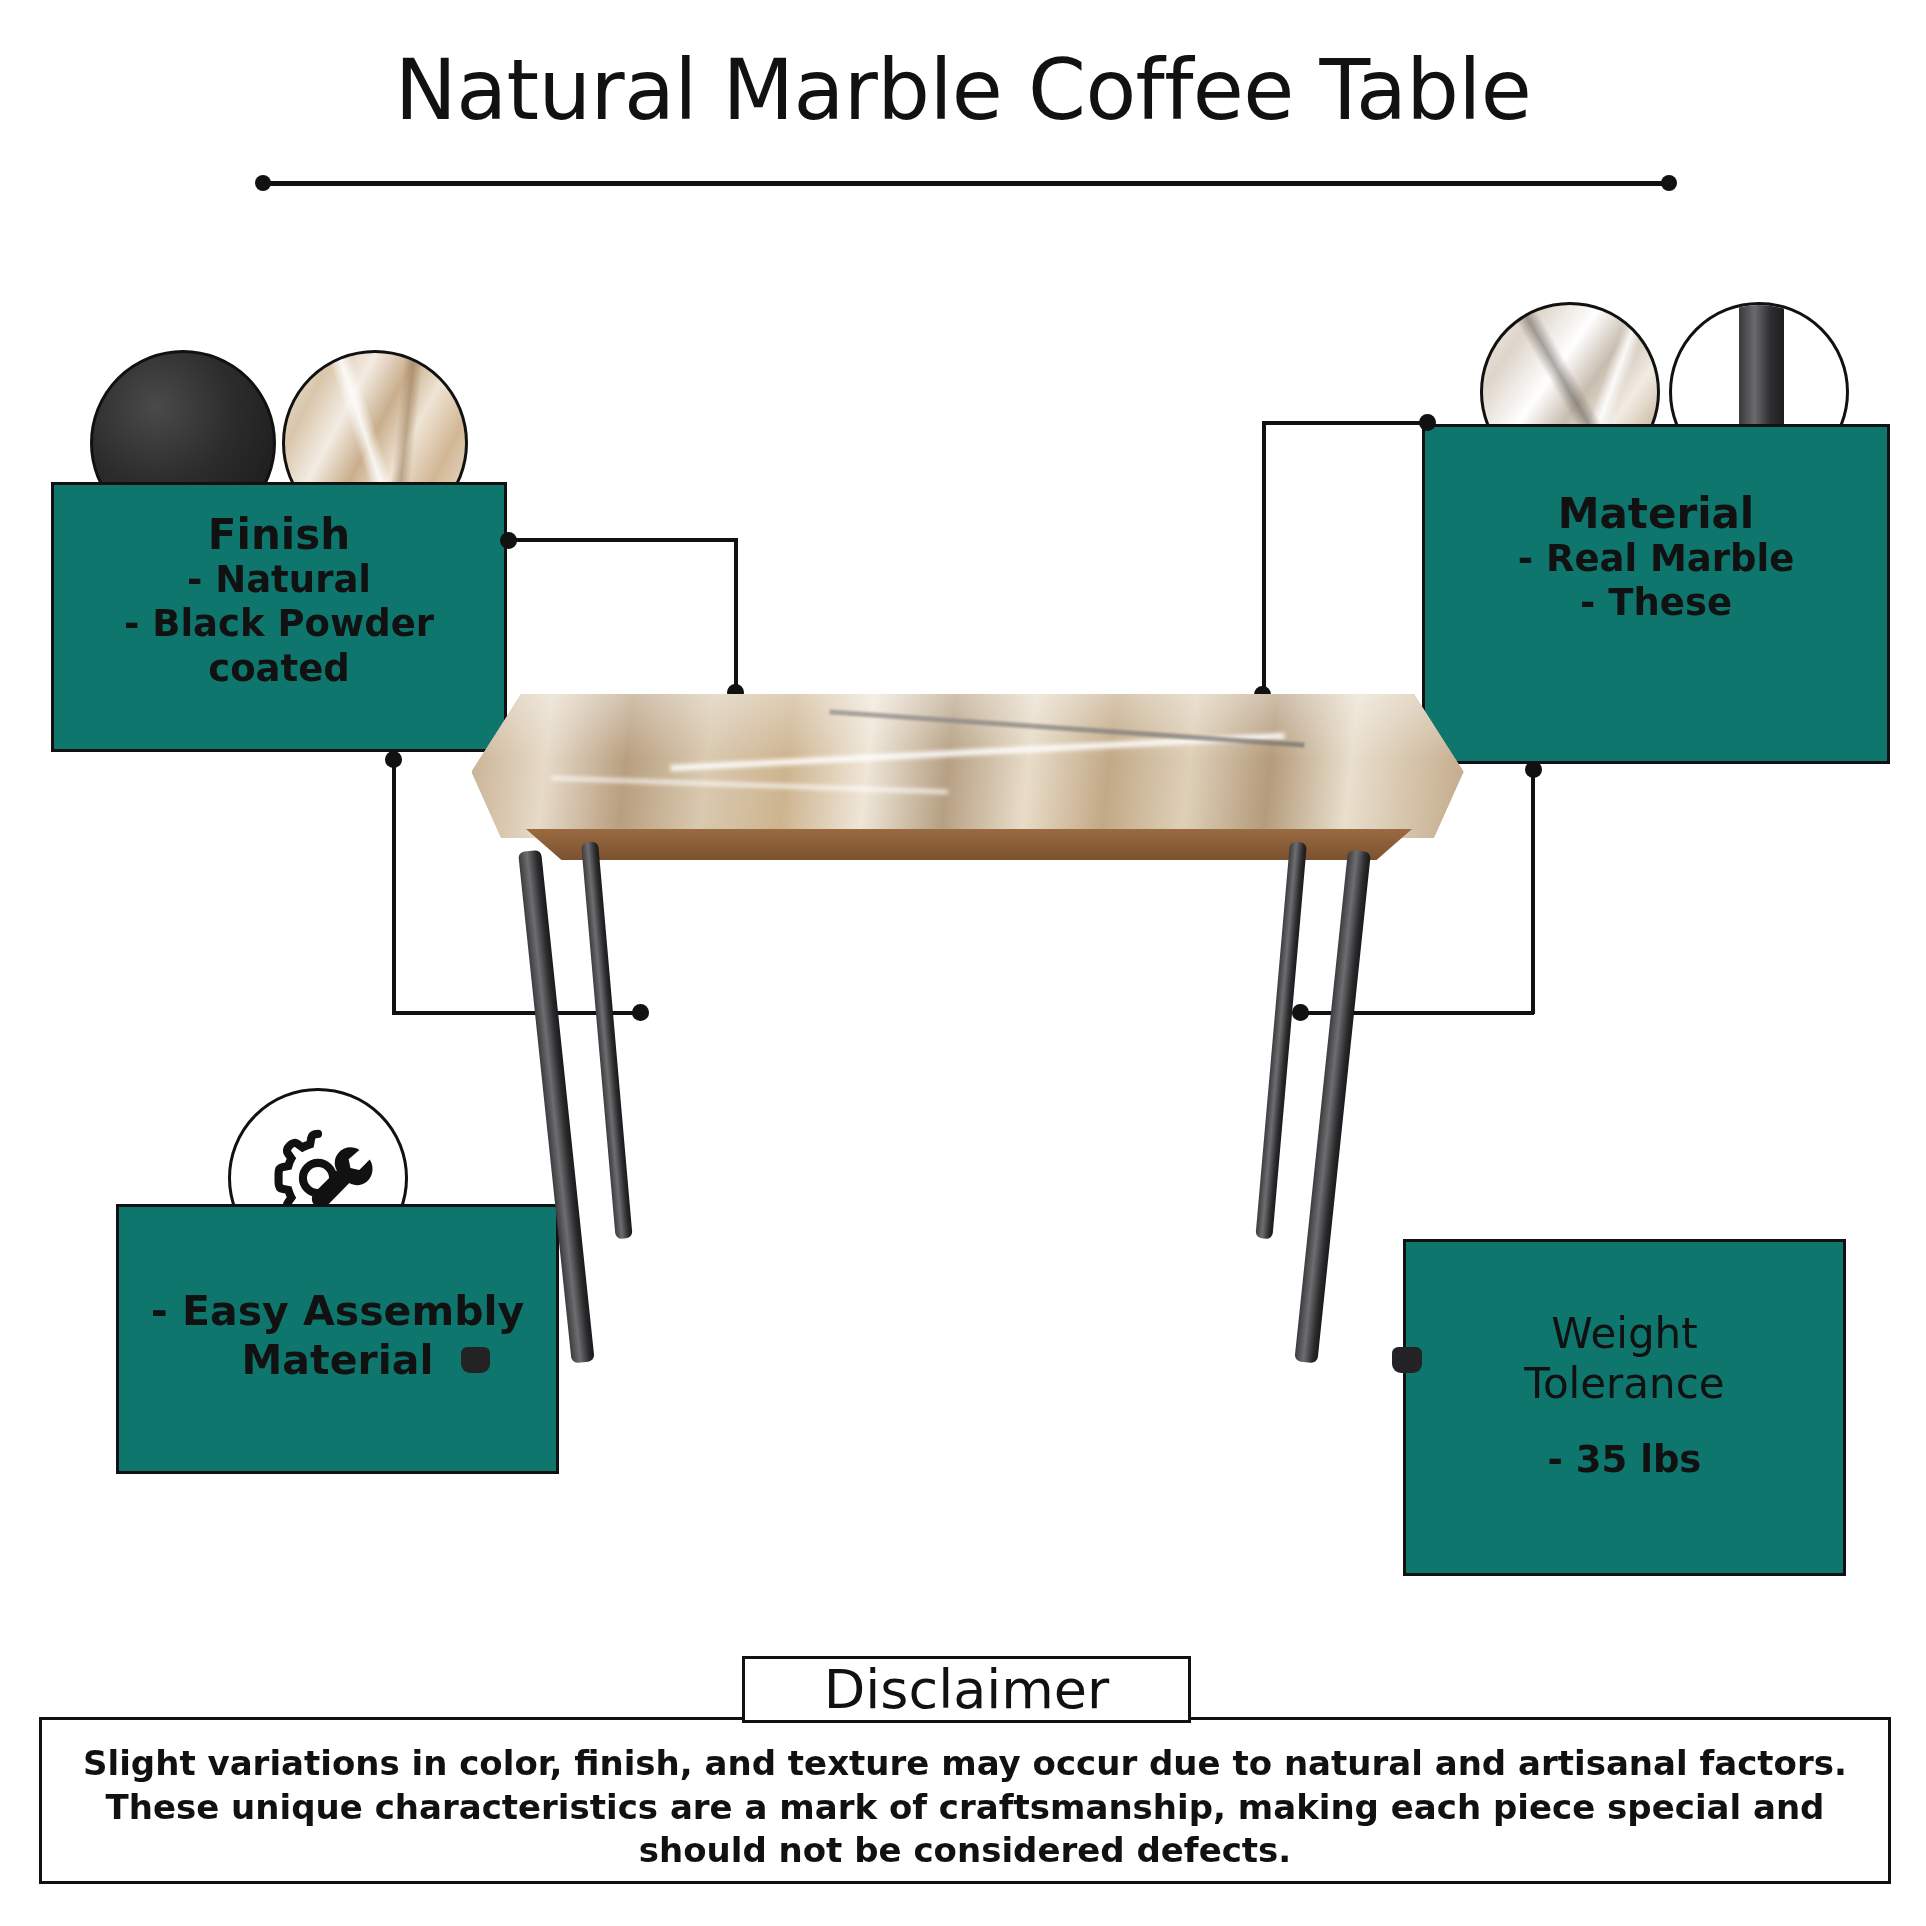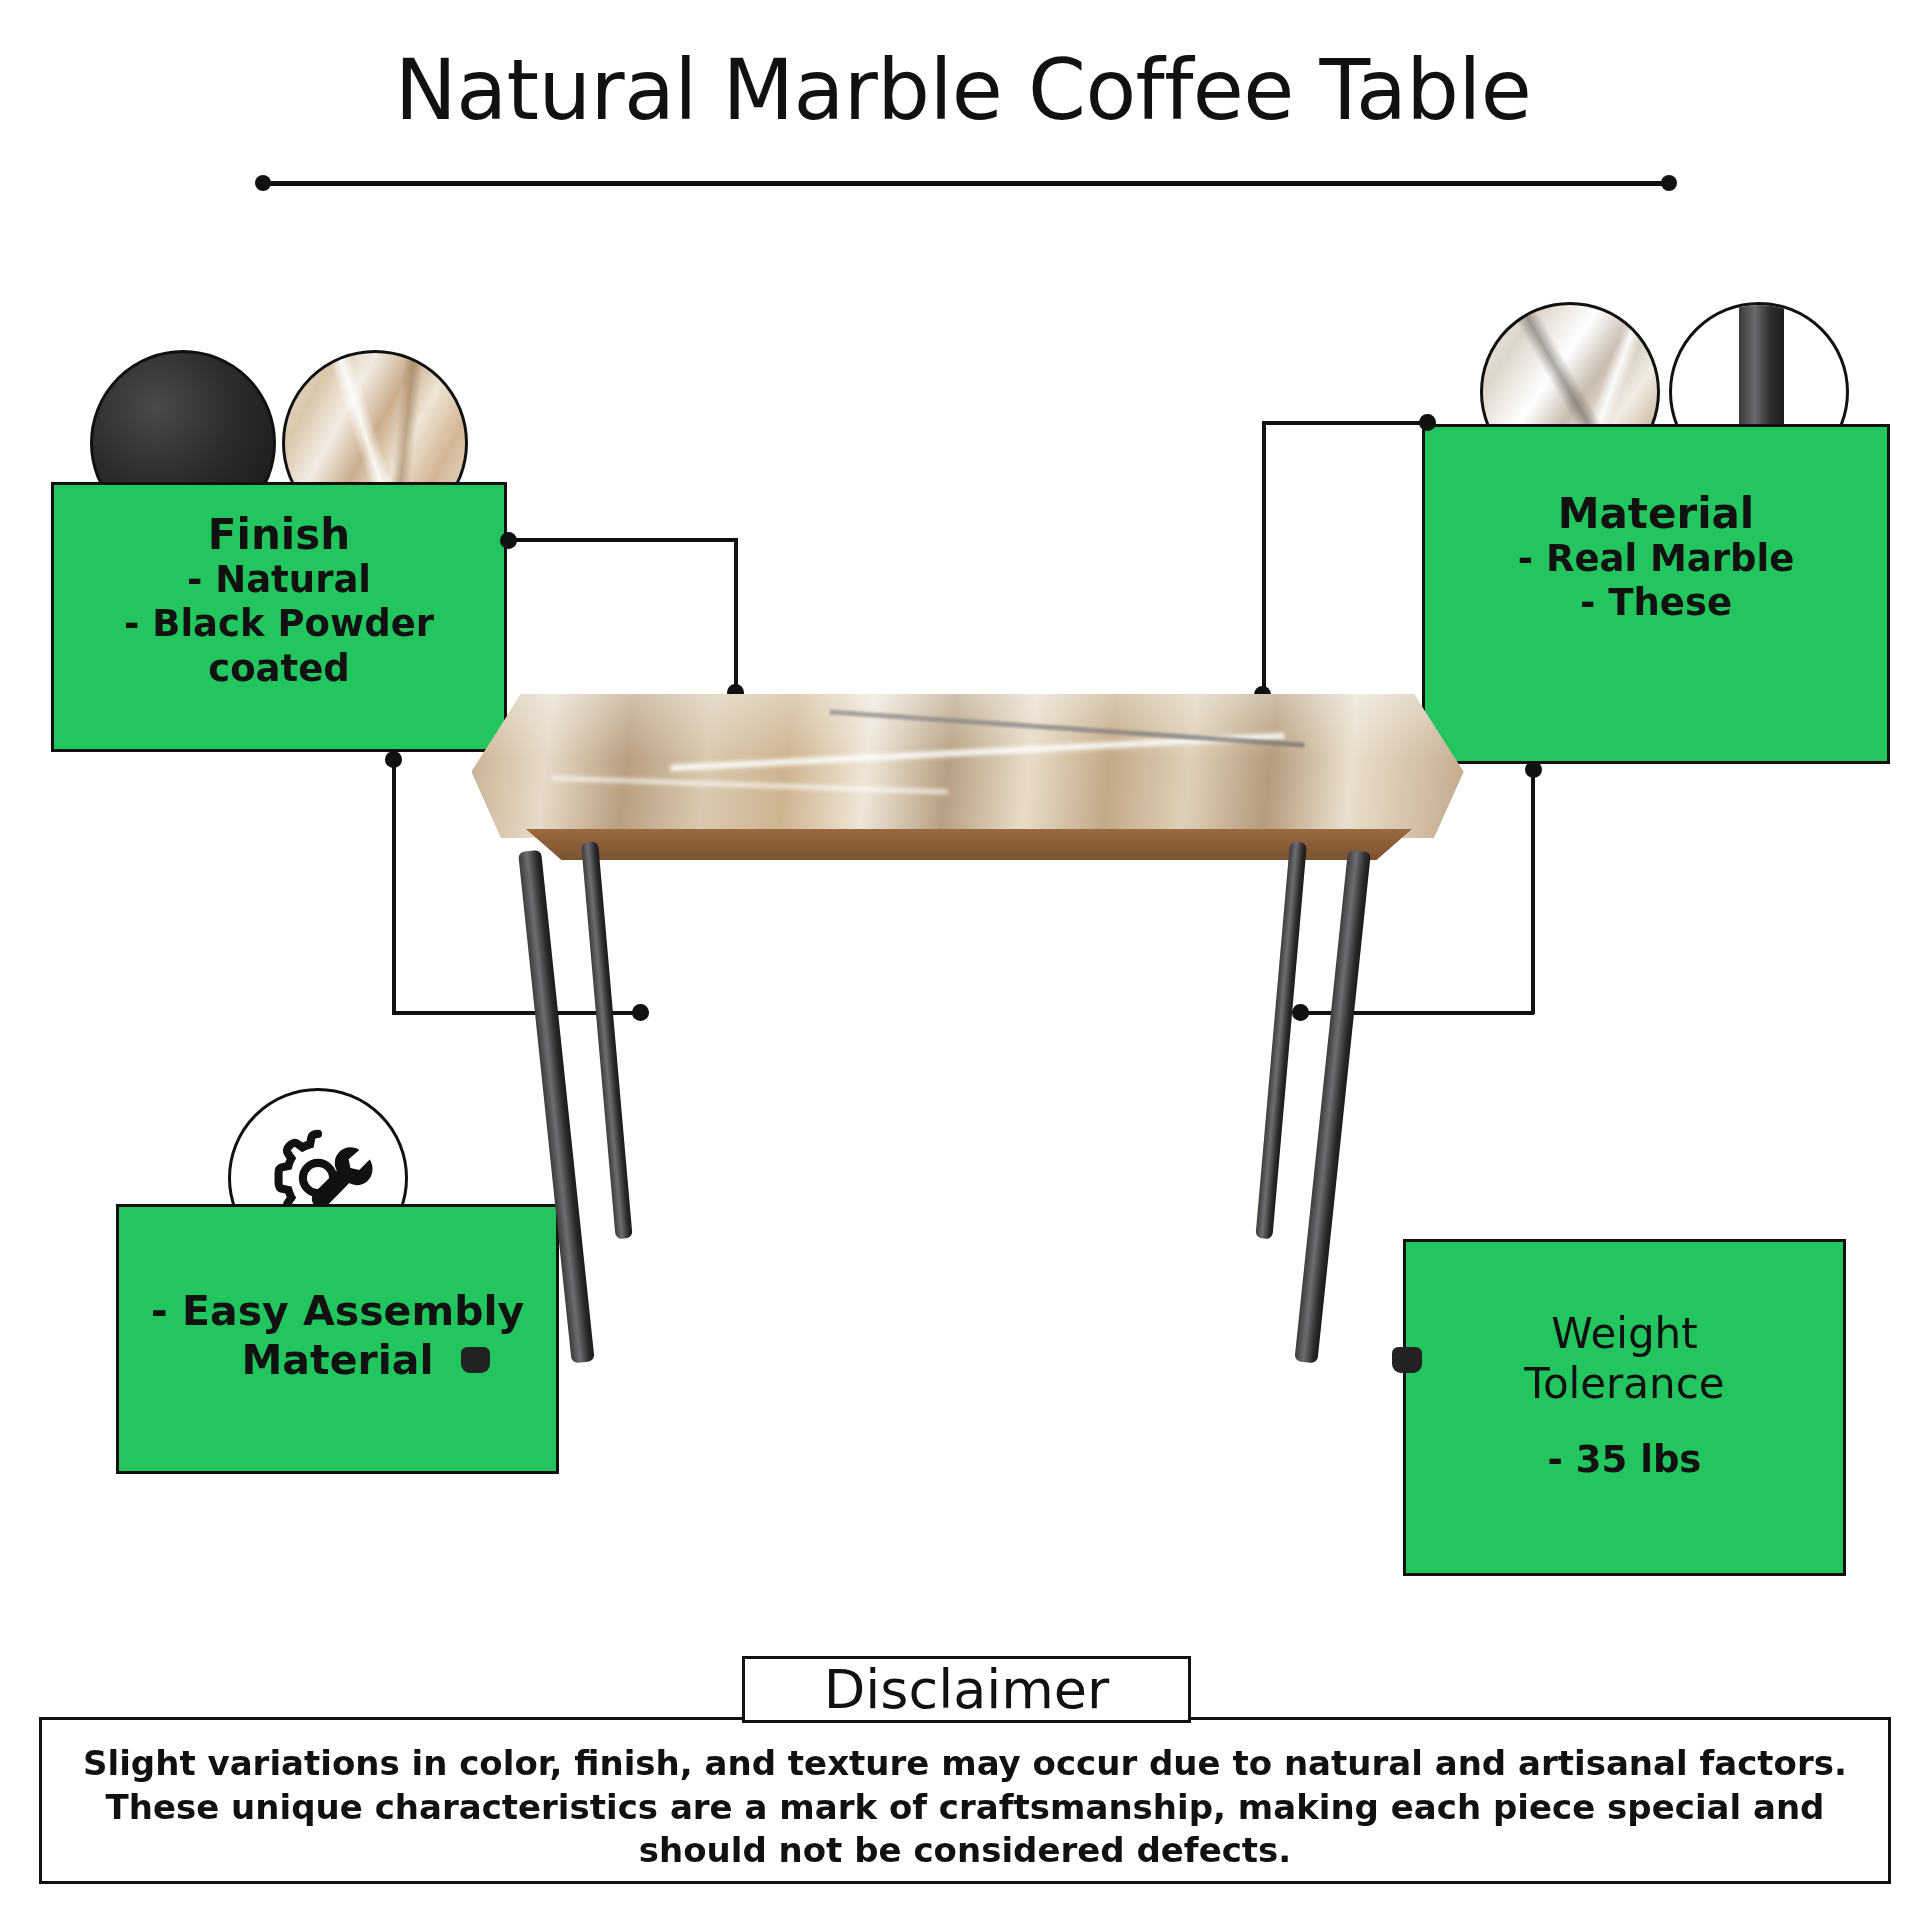--- a/index.html
+++ b/index.html
@@ -50,21 +50,21 @@
     border-radius: 50%;
     background: #111;
   }
   .title-rule::before { left: -7.7px; }
   .title-rule::after  { right: -7.7px; }
 
   
   .box {
     position: absolute;
     border: 3.9px solid #111;
-    background: #22c55e;
+    background: #0f766e;
     box-sizing: border-box;
     text-align: center;
   }
   .box-heading {
     font-weight: bold;
     font-size: 42px;
     line-height: 1.12;
   }
   .box-line {
     font-weight: bold;

